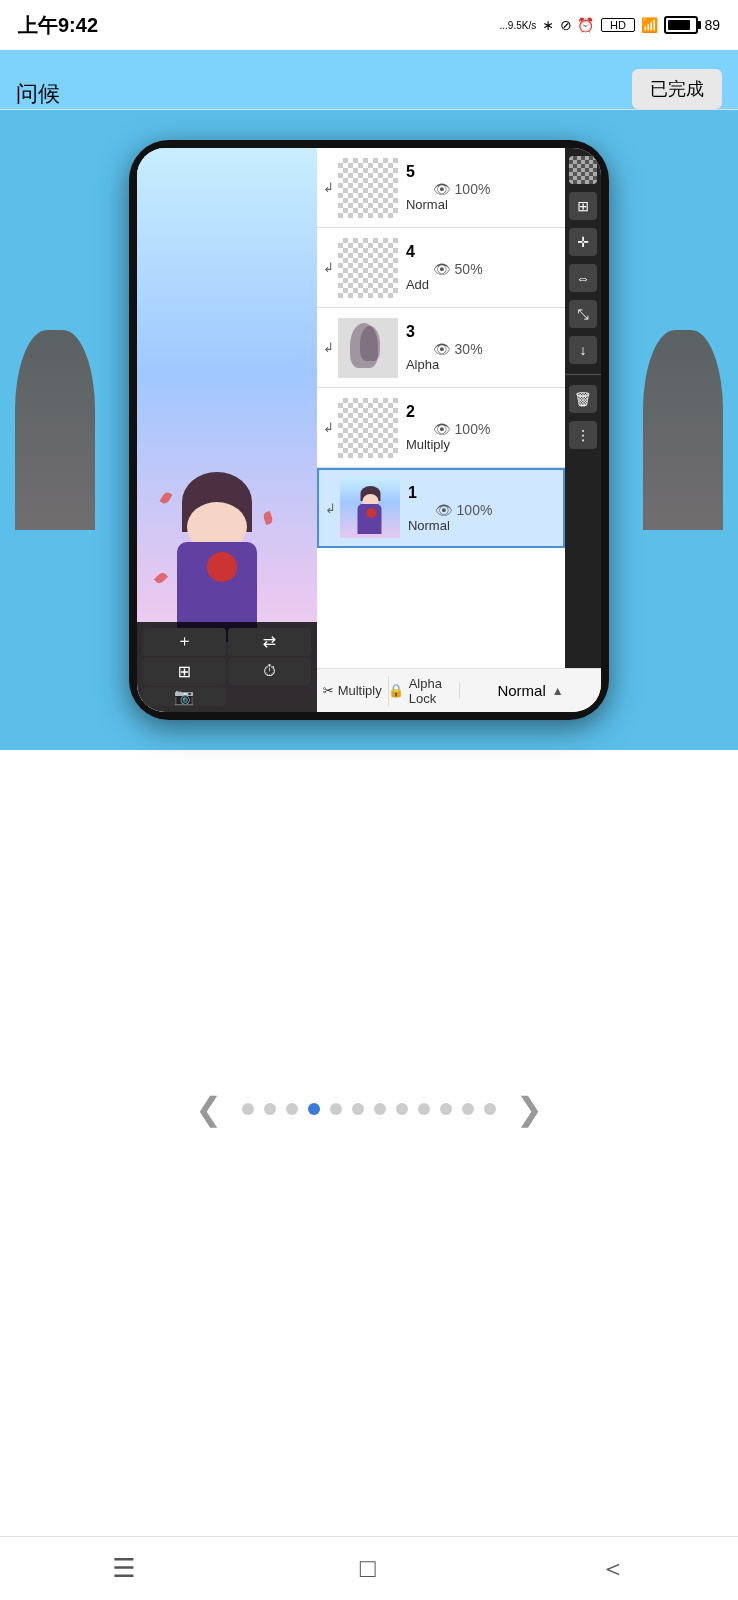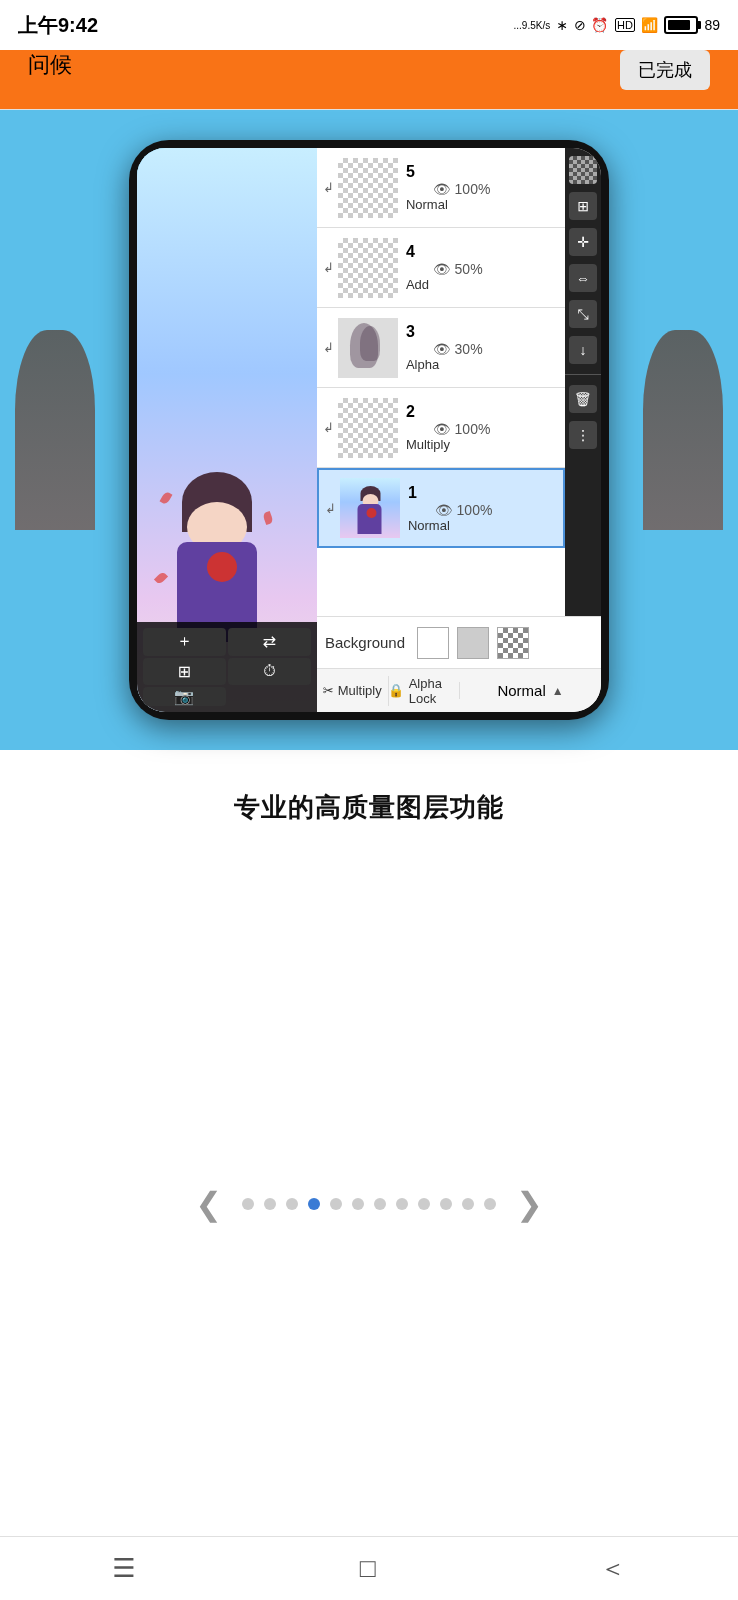--- a/index.html
+++ b/index.html
@@ -59,25 +59,25 @@
       background: #000;
       height: 100%;
       width: 82%;
       border-radius: 1px;
     }
 
     
     .header {
       width: 100%;
       height: 60px;
-      background: #f97316;
-      display: flex;
-      align-items: flex-start;
+      background: #7dd3fc;
+      display: flex;
+      align-items: flex-end;
       justify-content: space-between;
-      padding: 0 28px;
+      padding: 0 16px;
       border-bottom: 1px solid #e0e0e0;
     }
     .header-title {
       font-size: 22px;
       font-weight: 500;
       color: #000;
     }
     .header-done-btn {
       background: #e8e8e8;
       border: none;
@@ -368,21 +368,21 @@
 </head>
 <body>
 
 <div class="status-bar">
   <span class="status-time">上午9:42</span>
   <div class="status-icons">
     <span style="font-size:10px;">...9.5K/s</span>
     <span style="font-size:14px;">∗</span>
     <span style="font-size:14px;">⊘</span>
     <span style="font-size:14px;">⏰</span>
-    <span style="font-size:11px;border:1px solid #000;padding:0 1px;border-radius:2px;">HD</span>
+    <span style="font-size:11px;border:1px solid #000;padding:0 8px;border-radius:2px;">HD</span>
     <span style="font-size:14px;">📶</span>
     <div class="battery-icon">
       <div class="battery-fill"></div>
     </div>
     <span style="font-size:14px;">89</span>
   </div>
 </div>
 
 <div class="header">
   <span class="header-title">问候</span>
@@ -508,26 +508,20 @@
                 <div class="side-btn">✛</div>
                 <div class="side-btn">⇔</div>
                 <div class="side-btn">⤡</div>
                 <div class="side-btn">↓</div>
                 <div style="height:1px;background:#555;width:100%;margin:2px 0;"></div>
                 <div class="side-btn">🗑</div>
                 <div class="side-btn">⋮</div>
               </div>
             </div>
 
-            <div class="background-row">
-              <span class="bg-label">Background</span>
-              <div class="bg-swatch white"></div>
-              <div class="bg-swatch gray"></div>
-              <div class="bg-swatch checker-swatch"></div>
-            </div>
 
             <div class="bottom-bar">
               <div class="bottom-btn">
                 <span>✂</span>
                 <span>Multiply</span>
               </div>
               <div class="bottom-btn" style="border-left:1px solid #ddd;">
                 <span>🔒</span>
                 <span>Alpha Lock</span>
               </div>
@@ -537,23 +531,20 @@
               </div>
             </div>
           </div>
 
         </div>
       </div>
     </div>
 
   </div>
 
-  <div class="description-area">
-    <h2 class="description-title">专业的高质量图层功能</h2>
-  </div>
 
   <div class="spacer-area"></div>
 
   <div class="pagination">
     <span class="page-arrow">❮</span>
     <div class="page-dot"></div>
     <div class="page-dot"></div>
     <div class="page-dot"></div>
     <div class="page-dot active"></div>
     <div class="page-dot"></div>

